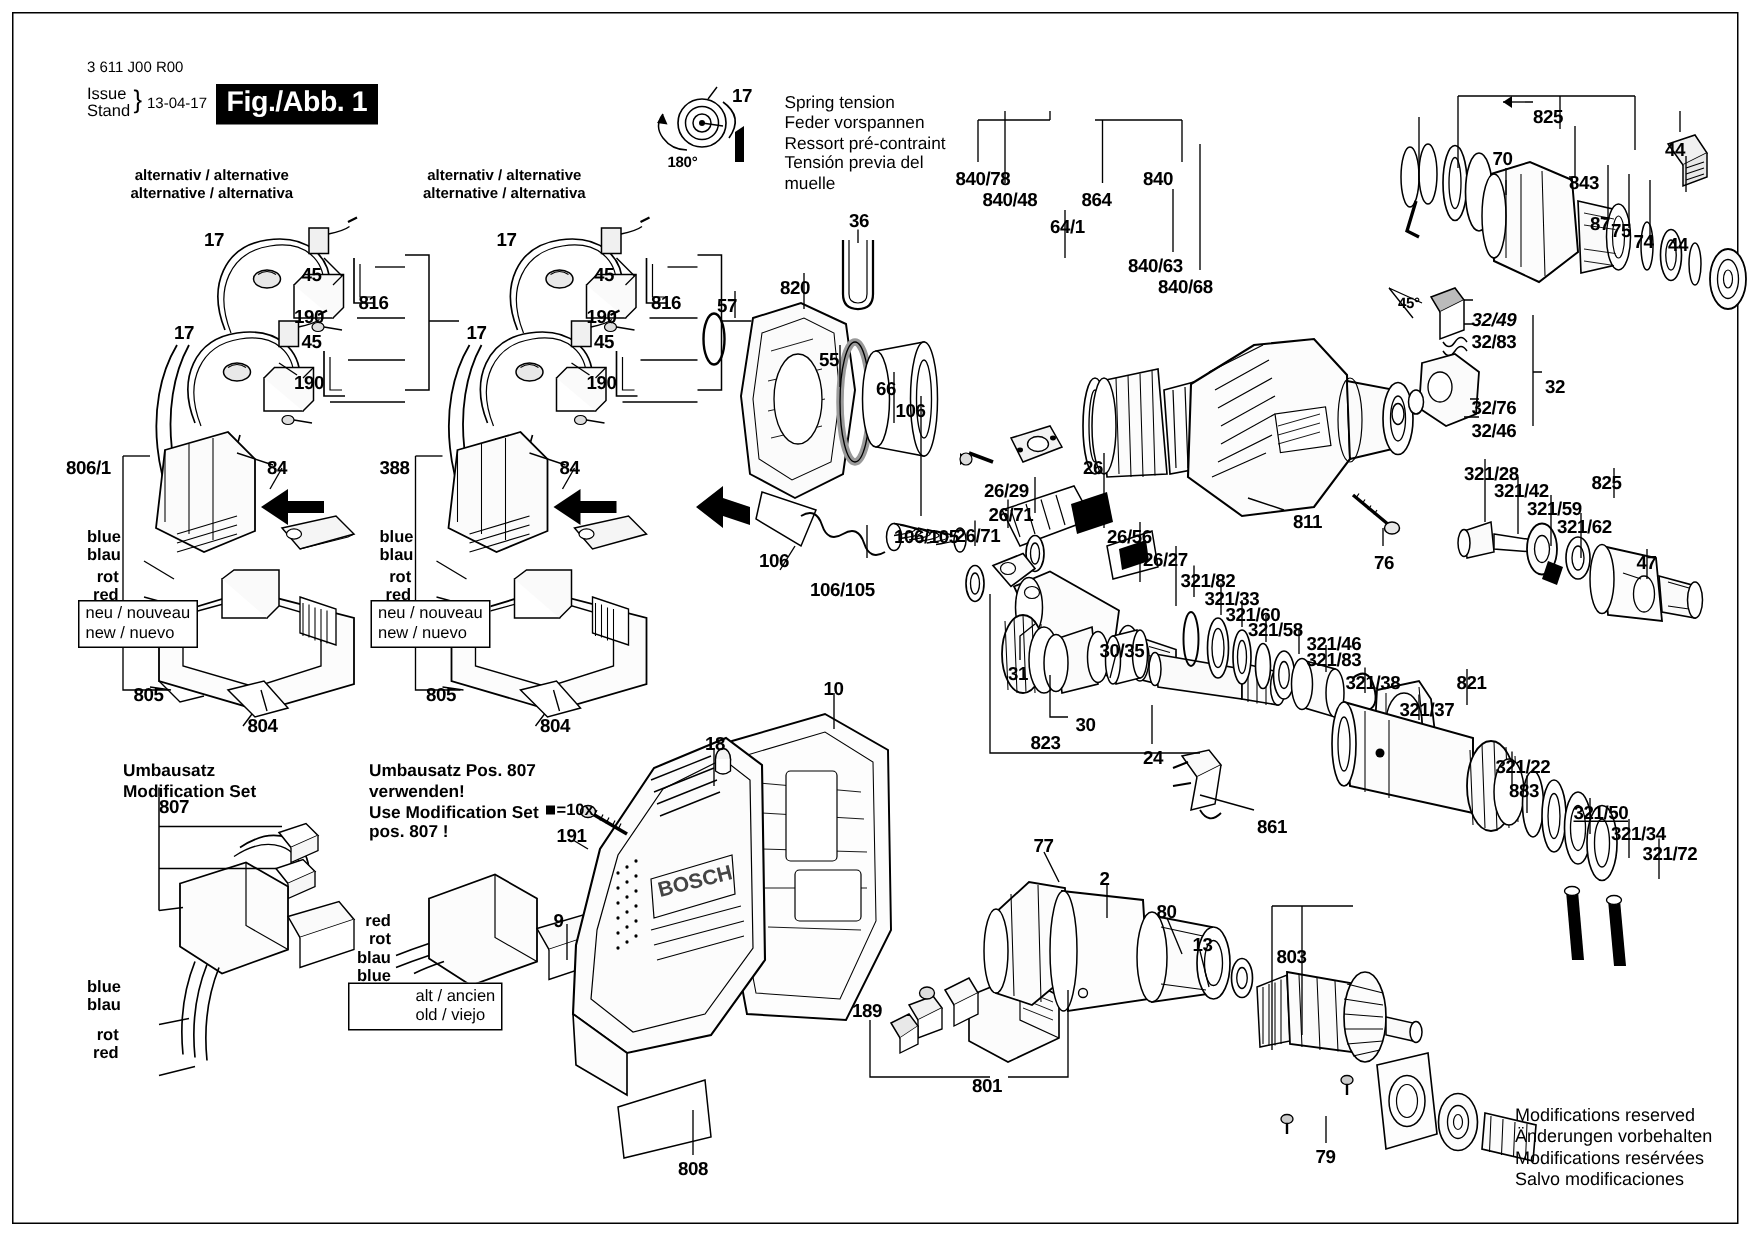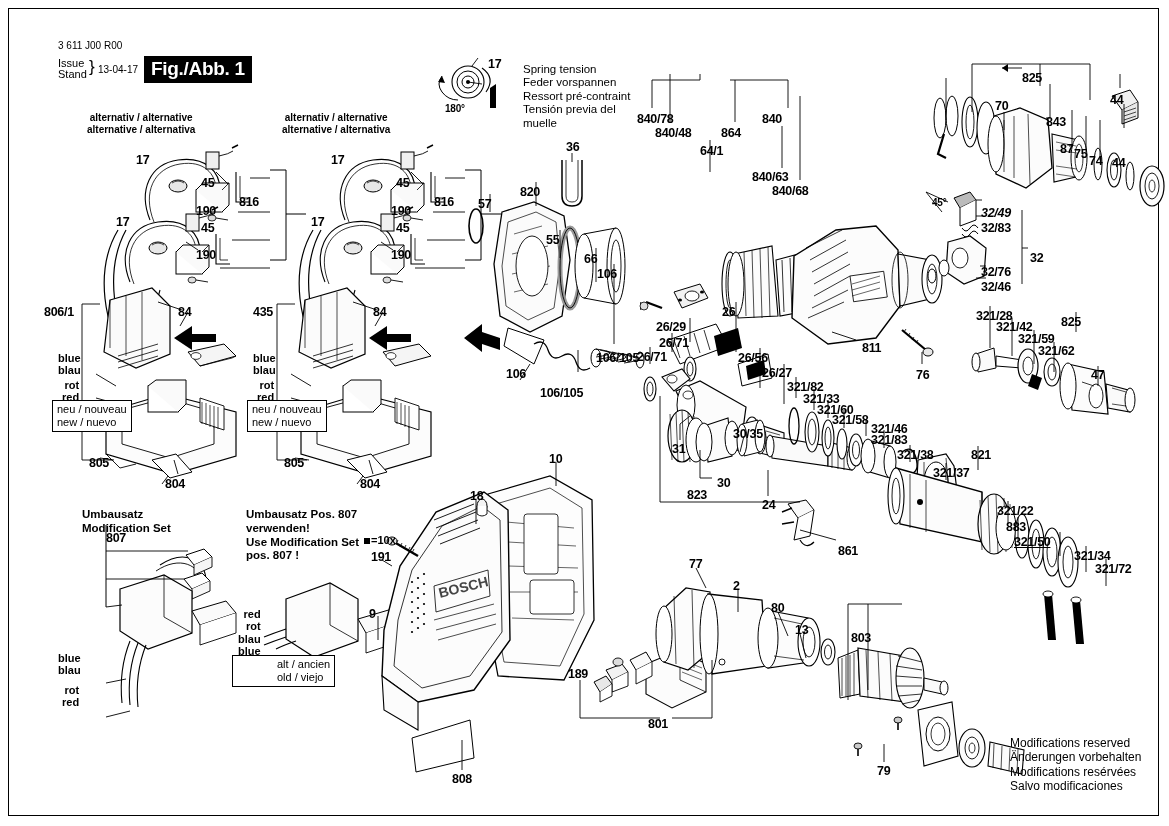--- a/index.html
+++ b/index.html
@@ -788,21 +788,21 @@
       <div class="num" style="left: 178px; top: 306px;">84</div>
       <div class="num" style="left: 89px; top: 457px;">805</div>
       <div class="num" style="left: 165px; top: 478px;">804</div>
       <div class="num" style="left: 331px; top: 154px;">17</div>
       <div class="num" style="left: 396px; top: 177px;">45</div>
       <div class="num" style="left: 434px; top: 196px;">816</div>
       <div class="num" style="left: 311px; top: 216px;">17</div>
       <div class="num" style="left: 391px; top: 205px;">190</div>
       <div class="num" style="left: 396px; top: 222px;">45</div>
       <div class="num" style="left: 391px; top: 249px;">190</div>
-      <div class="num" style="left: 253px; top: 306px;">435</div>
+      <div class="num" style="left: 253px; top: 306px;">388</div>
       <div class="num" style="left: 373px; top: 306px;">84</div>
       <div class="num" style="left: 284px; top: 457px;">805</div>
       <div class="num" style="left: 360px; top: 478px;">804</div>
       <div class="num" style="left: 106px; top: 532px;">807</div>
       <div class="num" style="left: 566px; top: 141px;">36</div>
       <div class="num" style="left: 478px; top: 198px;">57</div>
       <div class="num" style="left: 520px; top: 186px;">820</div>
       <div class="num" style="left: 546px; top: 234px;">55</div>
       <div class="num" style="left: 584px; top: 253px;">66</div>
       <div class="num" style="left: 597px; top: 268px;">106</div>
@@ -853,21 +853,21 @@
       <div class="num" style="left: 933px; top: 467px;">321/37</div>
       <div class="num" style="left: 971px; top: 449px;">821</div>
       <div class="num" style="left: 672px; top: 443px;">31</div>
       <div class="num" style="left: 733px; top: 428px;">30/35</div>
       <div class="num" style="left: 717px; top: 477px;">30</div>
       <div class="num" style="left: 687px; top: 489px;">823</div>
       <div class="num" style="left: 762px; top: 499px;">24</div>
       <div class="num" style="left: 838px; top: 545px;">861</div>
       <div class="num" style="left: 997px; top: 505px;">321/22</div>
       <div class="num" style="left: 1006px; top: 521px;">883</div>
-      <div class="num" style="left: 1014px; top: 536px; text-decoration: underline;">321/50</div>
+      <div class="num" style="left: 1049px; top: 536px; text-decoration: underline;">321/50</div>
       <div class="num" style="left: 1074px; top: 550px;">321/34</div>
       <div class="num" style="left: 1095px; top: 563px;">321/72</div>
       <div class="num" style="left: 549px; top: 453px;">10</div>
       <div class="num" style="left: 470px; top: 490px;">18</div>
       <div class="num" style="left: 371px; top: 551px;">191</div>
       <div class="num" style="left: 369px; top: 608px;">9</div>
       <div class="num" style="left: 568px; top: 668px;">189</div>
       <div class="num" style="left: 648px; top: 718px;">801</div>
       <div class="num" style="left: 452px; top: 773px;">808</div>
       <div class="num" style="left: 689px; top: 558px;">77</div>

